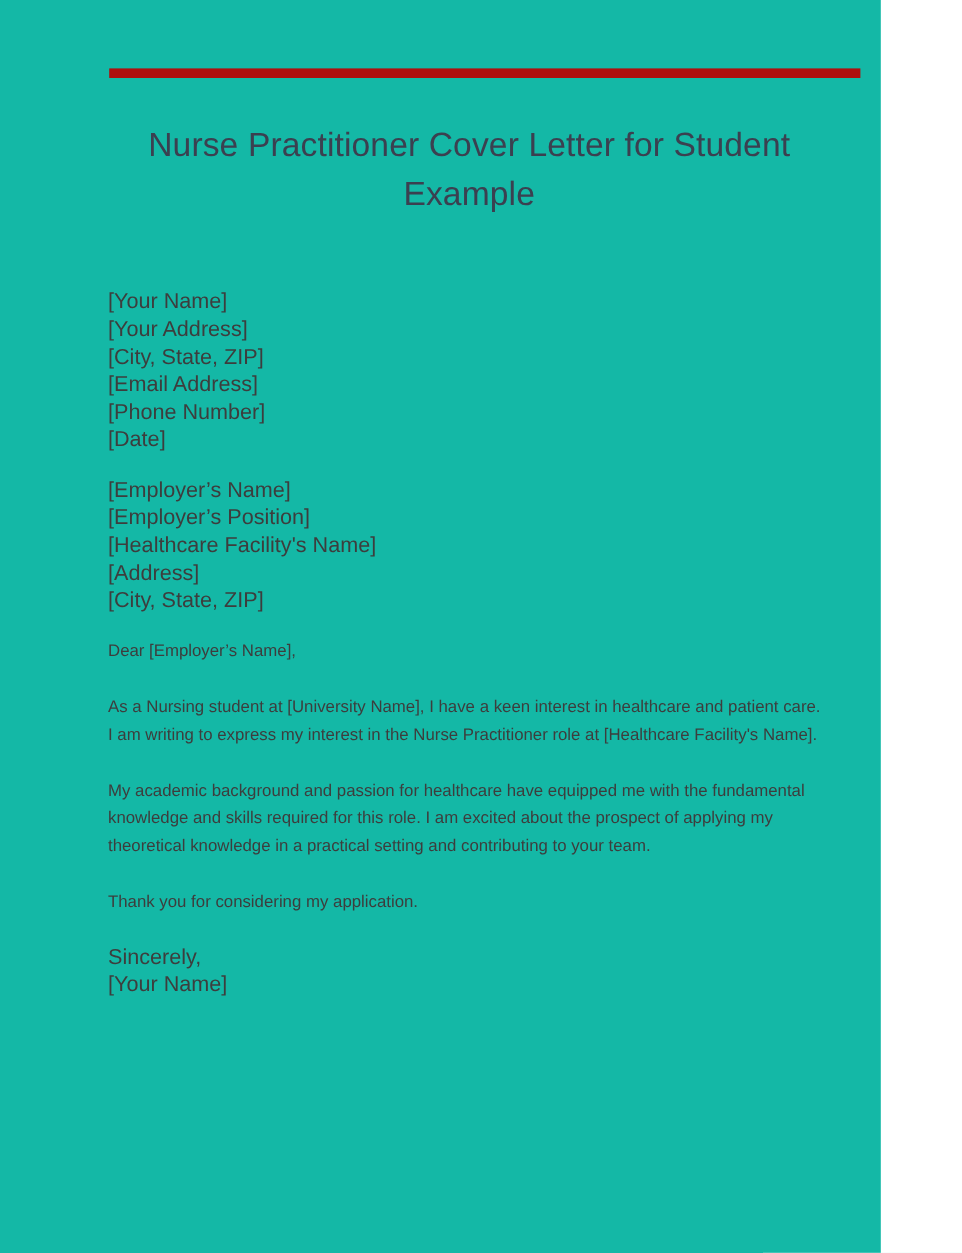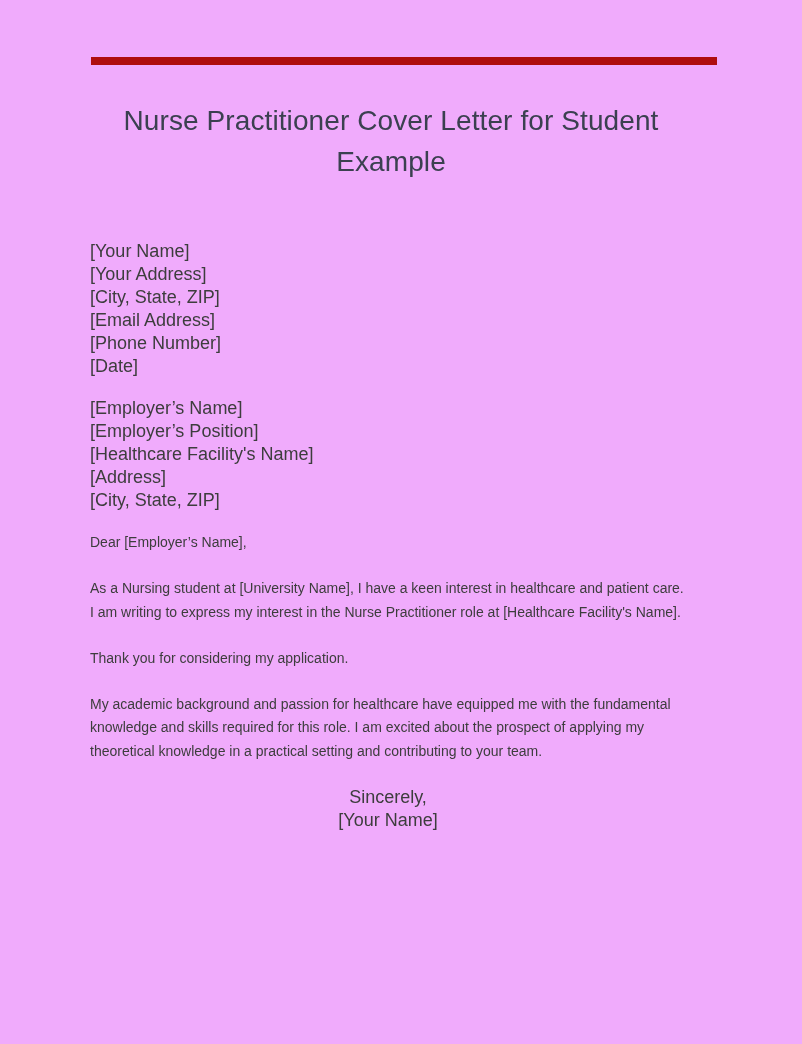--- a/index.html
+++ b/index.html
@@ -8,23 +8,23 @@
     background: #ffffff;
   }
   body {
     width: 802px;
     height: 1044px;
     font-family: "Liberation Sans", sans-serif;
     overflow: hidden;
   }
   .page {
     position: relative;
-    width: 802px;
+    width: 734px;
     height: 1044px;
-    background: #f0abfc;
+    background: #14b8a6;
     box-sizing: border-box;
   }
   .accent-bar {
     position: absolute;
     left: 91px;
     top: 57px;
     width: 626px;
     height: 8px;
     background: #af0e0e;
   }
@@ -52,21 +52,20 @@
     font-size: 18px;
     line-height: 23px;
     color: #3d3d3d;
     white-space: normal;
   }
   .block.lines {
     white-space: pre-line;
   }
   .block:last-child {
     margin-bottom: 0;
-    text-align: center;
   }
   .para {
     margin: 0 0 23px 0;
     font-size: 14px;
     line-height: 23.3px;
     color: #3d3d3d;
     text-align: left;
   }
 </style>
 </head>
@@ -90,22 +89,22 @@
     <div class="block lines">[Employer’s Name]
 [Employer’s Position]
 [Healthcare Facility's Name]
 [Address]
 [City, State, ZIP]</div>
 
     <p class="para">Dear [Employer’s Name],</p>
 
     <p class="para">As a Nursing student at [University Name], I have a keen interest in healthcare and patient care. I am writing to express my interest in the Nurse Practitioner role at [Healthcare Facility's Name].</p>
 
+    <p class="para">My academic background and passion for healthcare have equipped me with the fundamental knowledge and skills required for this role. I am excited about the prospect of applying my theoretical knowledge in a practical setting and contributing to your team.</p>
+
     <p class="para">Thank you for considering my application.</p>
-
-    <p class="para">My academic background and passion for healthcare have equipped me with the fundamental knowledge and skills required for this role. I am excited about the prospect of applying my theoretical knowledge in a practical setting and contributing to your team.</p>
 
     <div class="block lines">Sincerely,
 [Your Name]</div>
 
   </div>
 
 </div>
 
 </body></html>

